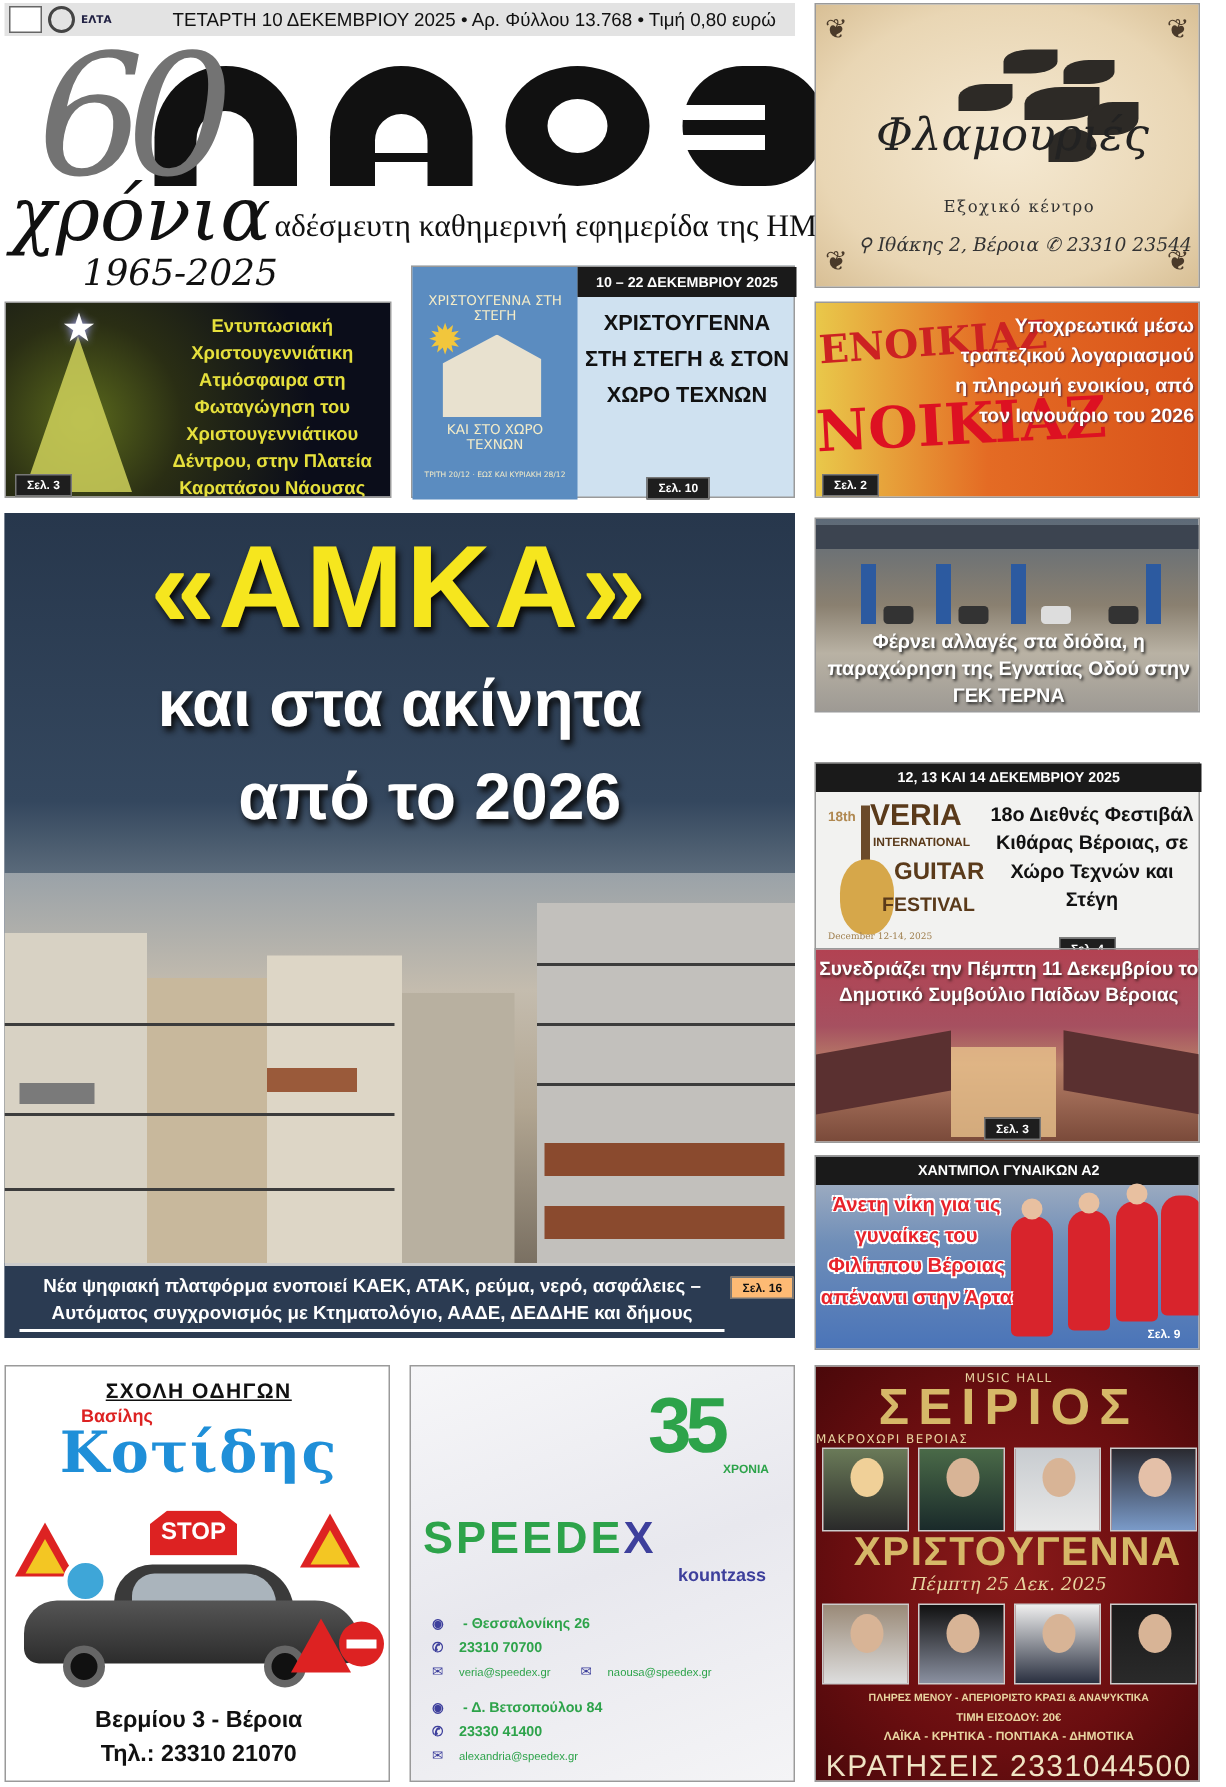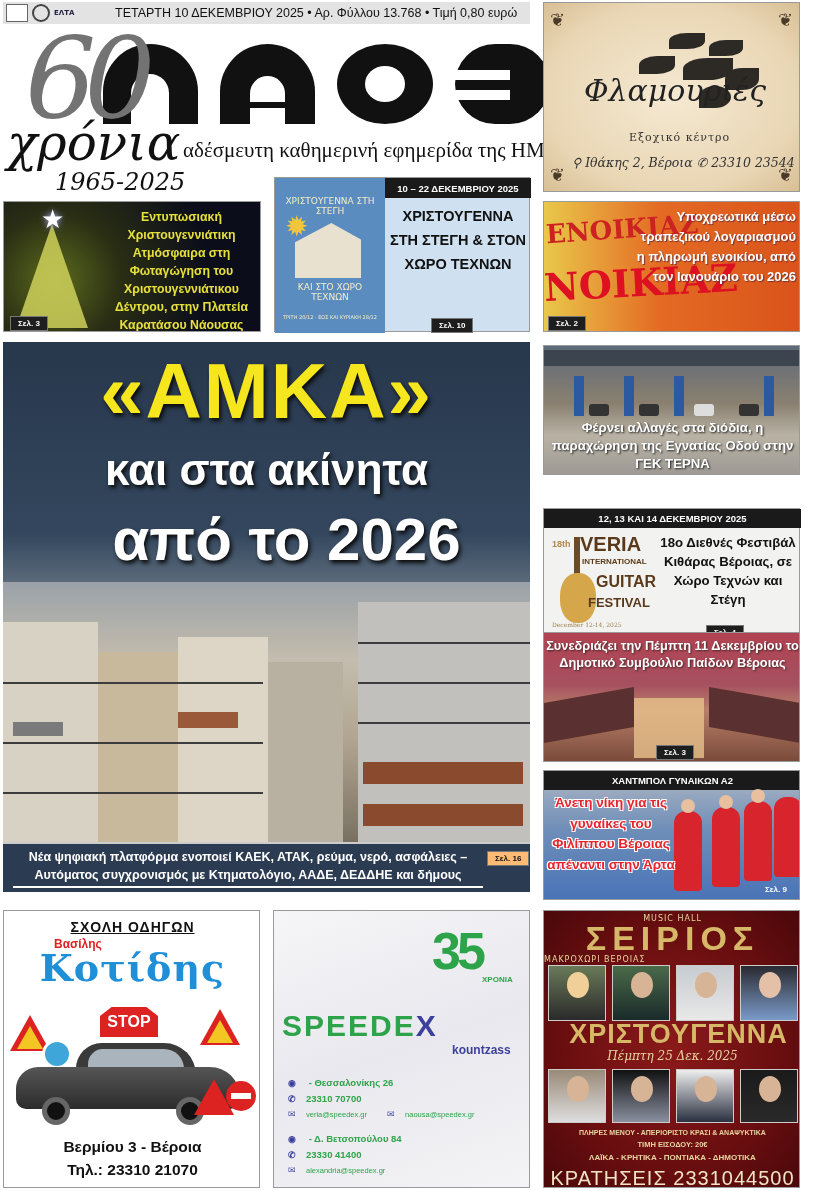--- a/index.html
+++ b/index.html
@@ -95,21 +95,21 @@
 
   
   #main-story { left: 3px; top: 342px; width: 527px; height: 550px; background: #2b3b52; overflow: hidden; }
   .main-top { position: absolute; left: 0; top: 0; width: 527px; height: 240px; background: linear-gradient(180deg, #27374c 0%, #34475e 80%, #5a6a7a 100%); }
   .city { position: absolute; left: 0; top: 240px; width: 527px; height: 260px; background: linear-gradient(180deg, #9aa2a8 0%, #c4bcae 30%, #b2a692 60%, #7a7062 100%); }
   .bldg { position: absolute; background: #cfc6b4; }
   .awning { position: absolute; background: #8a4a2e; }
   .balcony { position: absolute; height: 2px; background: #3c3c3c; }
   .amka { position: absolute; left: 0; top: 10px; width: 527px; text-align: center; font-family: "Liberation Sans", sans-serif; font-weight: bold; font-size: 78px; color: #f6e61e; letter-spacing: 2px; line-height: 1; text-shadow: 2px 3px 4px #0a0a0a; }
   .main-sub1 { position: absolute; left: 0; top: 106px; width: 527px; text-align: center; font-family: "Liberation Sans", sans-serif; font-weight: bold; font-size: 44px; color: #fff; line-height: 1; text-shadow: 2px 3px 4px #0a0a0a; }
-  .main-sub2 { position: absolute; left: 0; top: 168px; width: 567px; text-align: center; font-family: "Liberation Sans", sans-serif; font-weight: bold; font-size: 60px; color: #fff; line-height: 1; text-shadow: 2px 3px 4px #0a0a0a; }
+  .main-sub2 { position: absolute; left: 0; top: 168px; width: 567px; text-align: center; font-family: "Liberation Sans", sans-serif; font-weight: bold; font-size: 44px; color: #fff; line-height: 1; text-shadow: 2px 3px 4px #0a0a0a; }
   .main-caption-bar { position: absolute; left: 0; top: 500px; width: 527px; height: 50px; background: #2b3b52; border-top: 2px solid #ccc; }
   .main-caption { position: absolute; left: 10px; top: 4px; width: 470px; text-align: center; font-family: "Liberation Sans", sans-serif; font-weight: bold; font-size: 12.5px; line-height: 18px; color: #fff; }
   .main-caption-underline { position: absolute; left: 10px; top: 42px; width: 470px; height: 2px; background: #fff; }
 
   
   #driving-ad { left: 3px; top: 910px; width: 257px; height: 278px; background: #fff; }
   .drv-title { position: absolute; left: 0; top: 8px; width: 257px; text-align: center; font-family: "Liberation Sans", sans-serif; font-weight: bold; font-size: 14px; color: #111; text-decoration: underline; letter-spacing: 1px; }
   .drv-first { position: absolute; left: 50px; top: 26px; font-family: "Liberation Sans", sans-serif; font-weight: bold; font-size: 12px; color: #d22; }
   .drv-last { position: absolute; left: 0; top: 34px; width: 257px; text-align: center; font-family: "DejaVu Serif", serif; font-weight: bold; font-size: 38px; color: #1f8fd8; letter-spacing: 1px; }
   .stop-sign { position: absolute; left: 96px; top: 96px; width: 58px; height: 30px; background: #d22; color: #fff; font-family: "Liberation Sans", sans-serif; font-weight: bold; font-size: 16px; display: flex; align-items: center; justify-content: center; clip-path: polygon(20% 0, 80% 0, 100% 30%, 100% 100%, 0 100%, 0 30%); }

